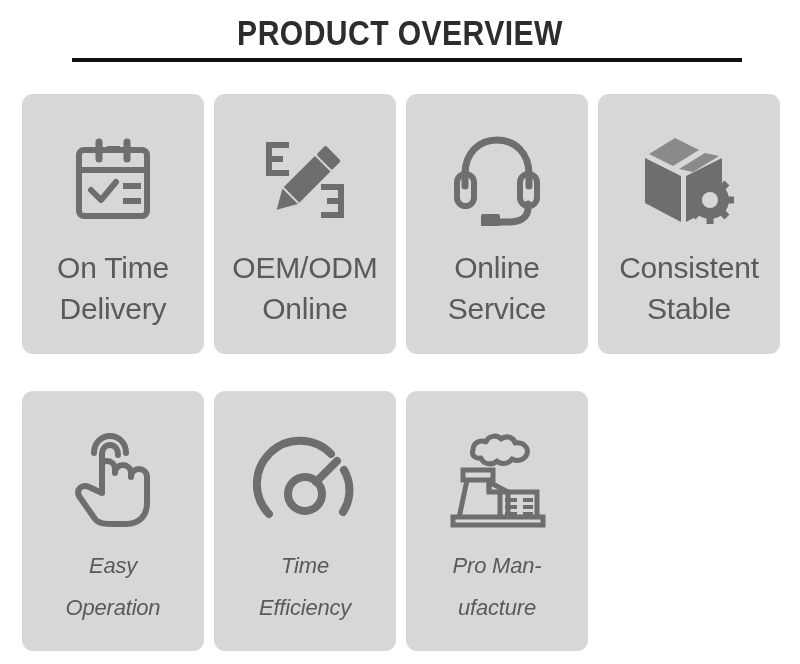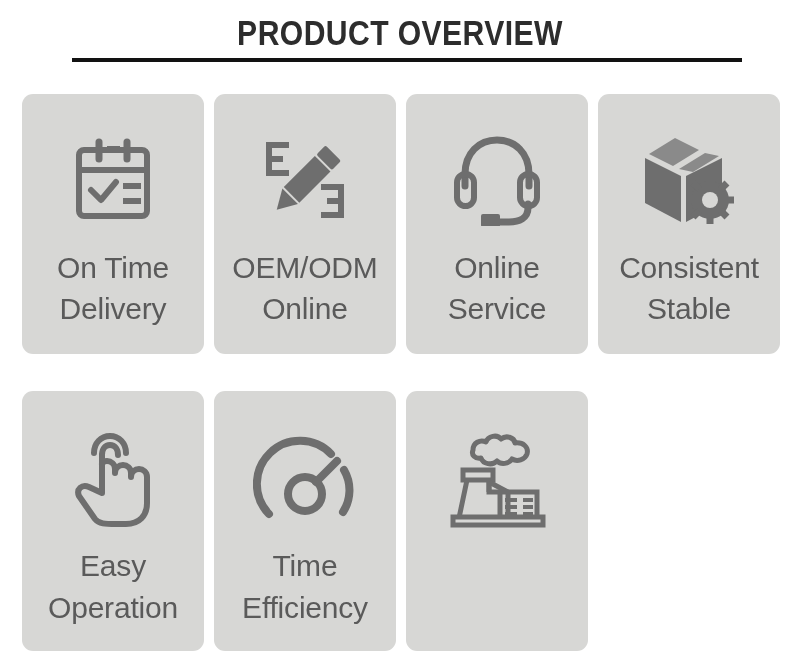--- a/index.html
+++ b/index.html
@@ -93,22 +93,23 @@
     padding: 0 6px;
     box-sizing: border-box;
     text-align: center;
     color: #5a5a5a;
     font-size: 30px;
     line-height: 41px;
     letter-spacing: -0.2px;
     white-space: pre-line;
   }
   .row2 .card-label {
-    font-size: 30px;
+    font-size: 22px;
     line-height: 42px;
+    font-style: italic;
   }
   .row2 .card-icon {
     margin-top: 22px;
     height: 132px;
   }
 </style>
 </head>
 <body>
 
 <div class="page">
@@ -250,16 +251,18 @@
           <line x1="60" y1="70" x2="72" y2="70" stroke="#6e6e6e" stroke-width="4"></line>
           <line x1="60" y1="77" x2="72" y2="77" stroke="#6e6e6e" stroke-width="4"></line>
           <line x1="60" y1="84" x2="72" y2="84" stroke="#6e6e6e" stroke-width="4"></line>
           <line x1="78" y1="70" x2="88" y2="70" stroke="#6e6e6e" stroke-width="4"></line>
           <line x1="78" y1="77" x2="88" y2="77" stroke="#6e6e6e" stroke-width="4"></line>
           <line x1="78" y1="84" x2="88" y2="84" stroke="#6e6e6e" stroke-width="4"></line>
 
           <rect x="8" y="87" width="90" height="8" stroke="#6e6e6e" stroke-width="5" fill="none"></rect>
         </svg>
       </div>
+      <div class="card-label">Pro Man-
+ufacture</div>
     </div>
 
   </div>
 </div>
 
 </body></html>

